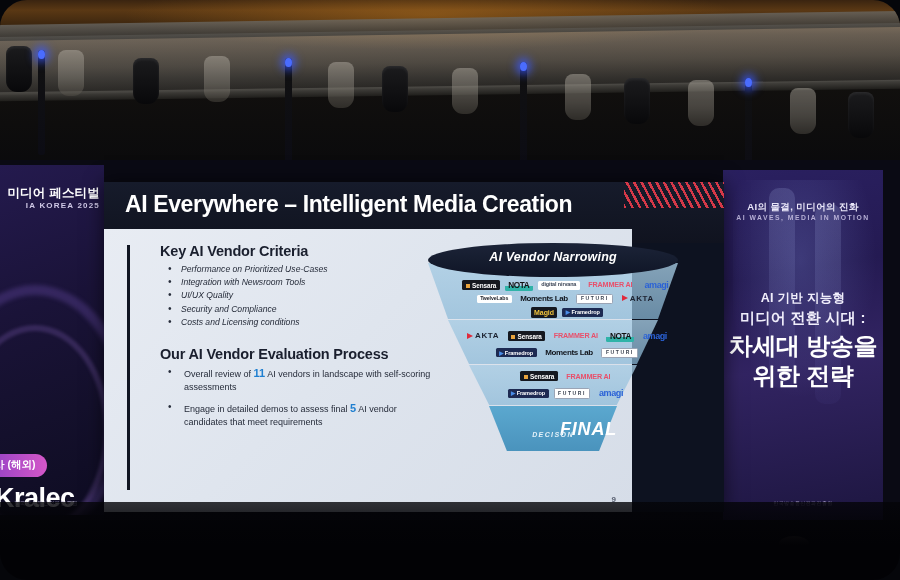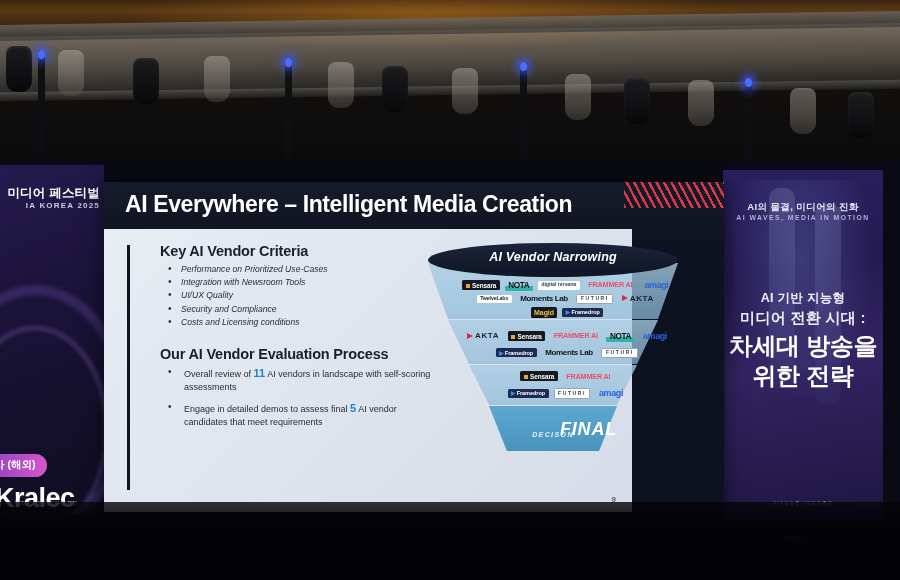--- a/index.html
+++ b/index.html
@@ -2,21 +2,21 @@
 <html><head>
 <meta charset="utf-8">
 <style>
   * { box-sizing: border-box; margin: 0; padding: 0; }
   html, body { width: 900px; height: 580px; overflow: hidden; }
   body {
     font-family: "Liberation Sans", sans-serif;
     background: #05060a;
     position: relative;
   }
-  .stage { position: absolute; inset: 0; overflow: hidden; }
+  .stage { position: absolute; inset: 0; overflow: hidden; border-radius: 27px; }
 
   
   .ceiling {
     position: absolute; left: 0; top: 0; width: 900px; height: 170px;
     background: linear-gradient(180deg, #3a2410 0%, #5a3814 6%, #2a1b0c 20%, #12100e 46%, #0a0a0c 100%);
   }
   .ceiling-beam {
     position: absolute; left: -10px; top: 18px; width: 920px; height: 16px;
     background: linear-gradient(180deg,#6b6b68,#3a3a38);
     transform: rotate(-0.9deg); opacity: .75;

